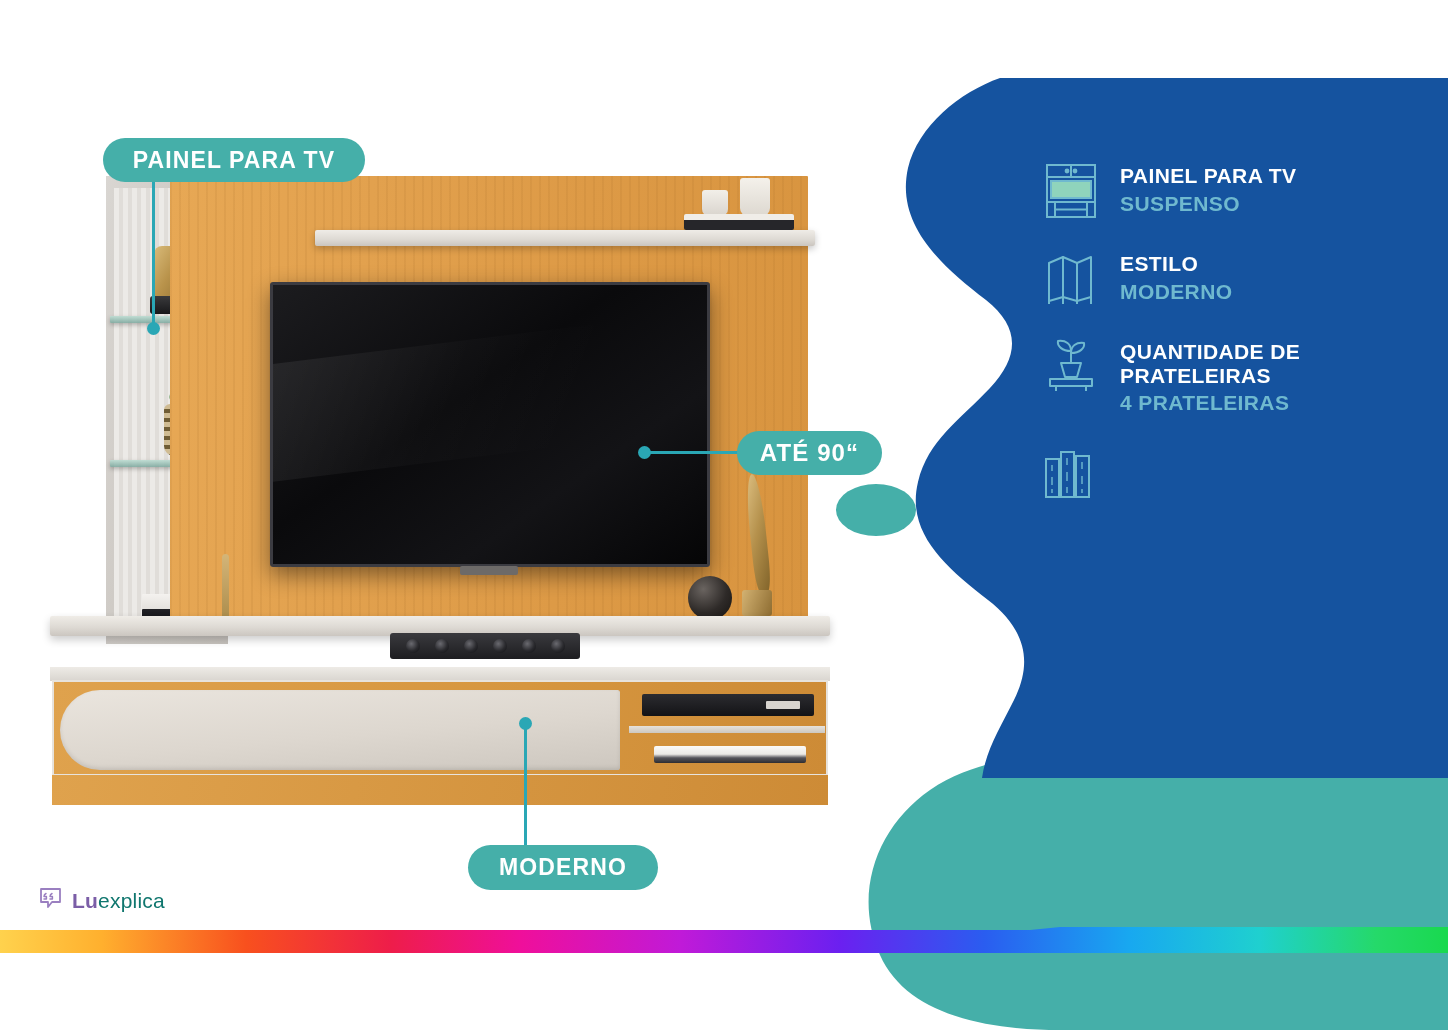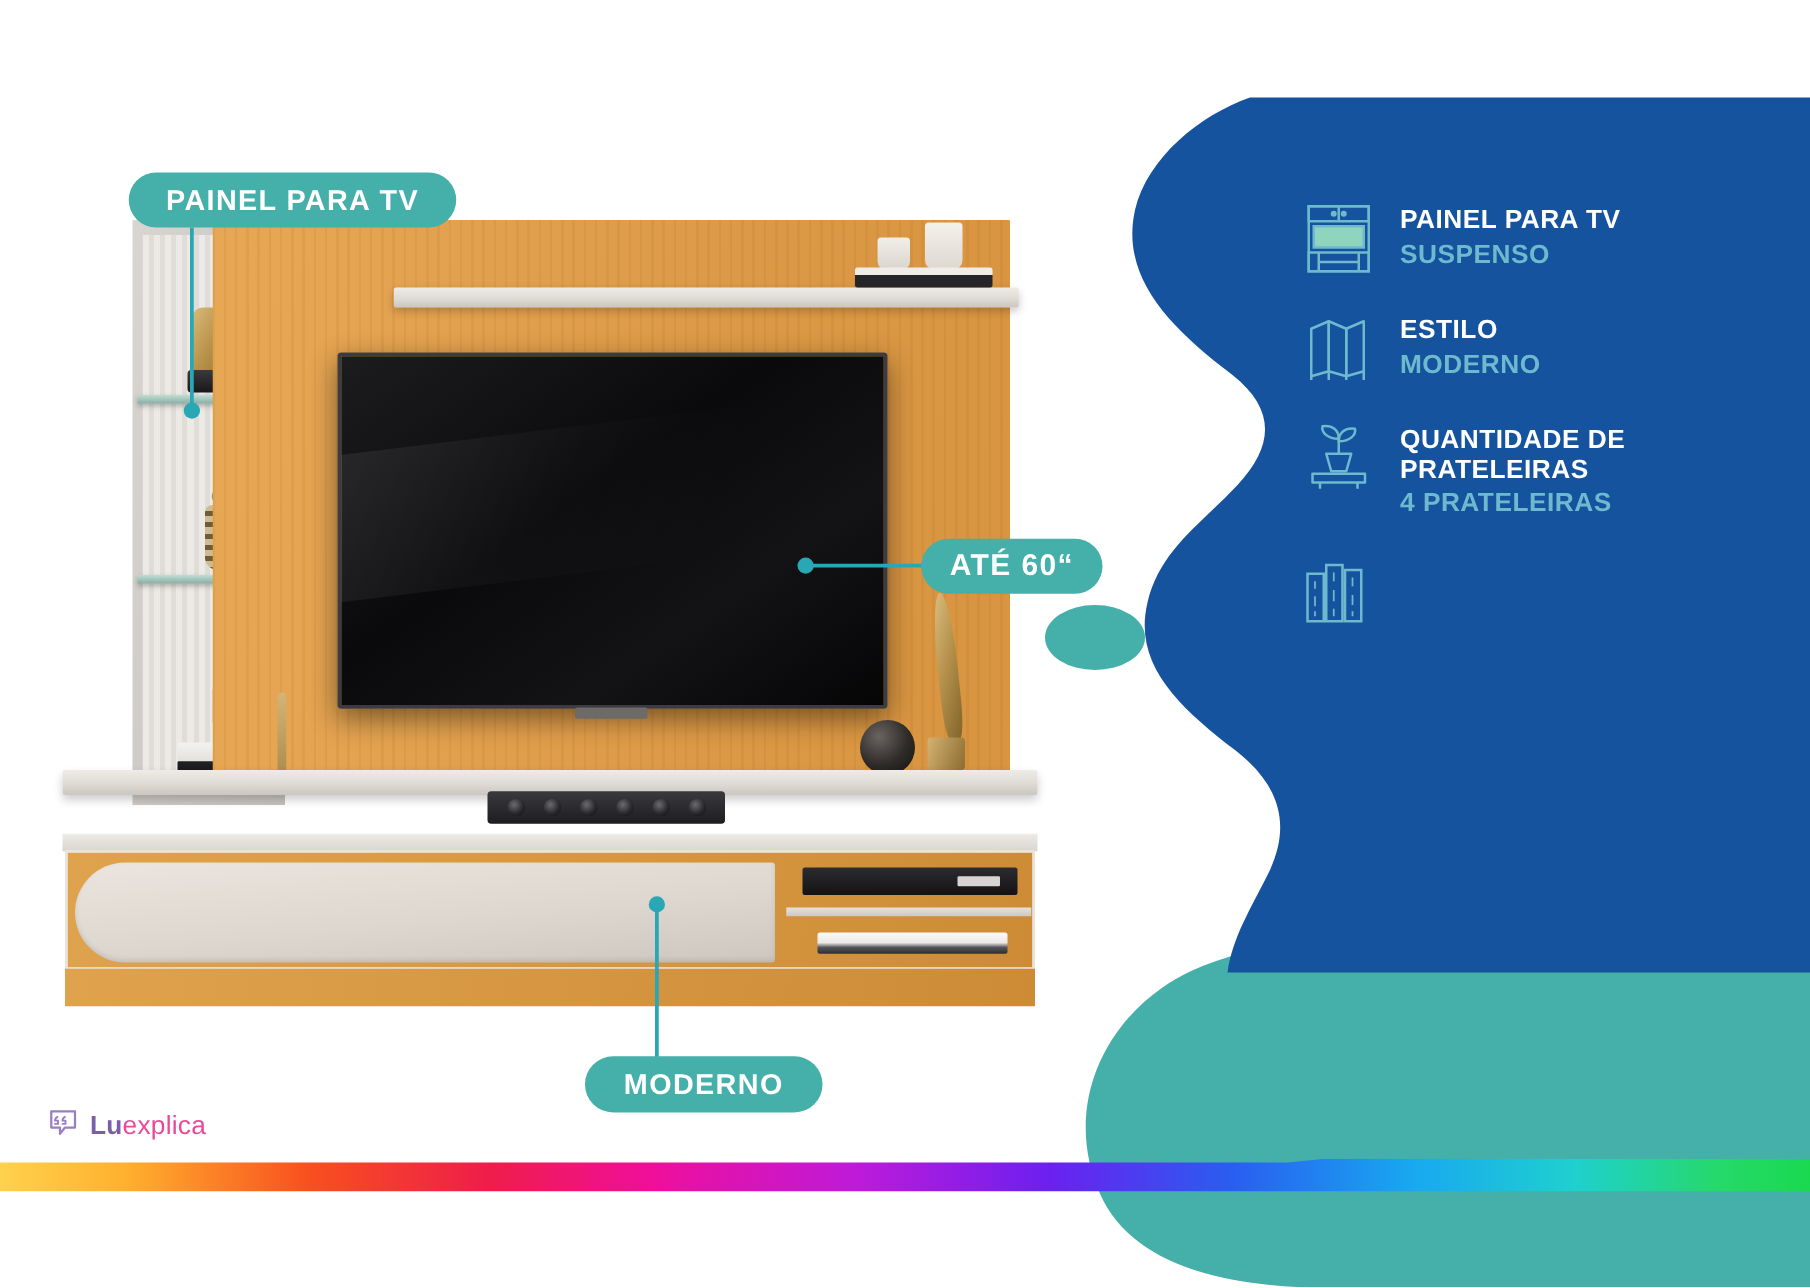--- a/index.html
+++ b/index.html
@@ -165,21 +165,21 @@
         background:linear-gradient(180deg,#f2efe9,#d9d4cd); border-radius:3px 3px 7px 7px; }
   #cup2 { position:absolute; left:700px; top:6px; width:30px; height:38px;
         background:linear-gradient(180deg,#f4f1eb,#ddd8d0); border-radius:3px 3px 8px 8px; }
   #trays { position:absolute; left:644px; top:42px; width:110px; height:16px;
         background:linear-gradient(180deg,#f0ede8 0 6px,#26262a 6px 16px); border-radius:2px; }
 
   
   #logo { position:absolute; left:38px; top:886px; display:flex; align-items:center; gap:9px; }
   #logo-text { font-size:21px; letter-spacing:.2px; }
   .lu   { color:#7b5ea7; font-weight:bold; }
-  .expl { color:#ec4899; font-weight:normal; }
+  .expl { color:#0f766e; font-weight:normal; }
 
   
   #rainbow { position:absolute; left:0; top:927px; width:1448px; height:28px; }
 </style>
 </head>
 <body>
 
 <div id="stage">
 
   <div class="blob-layer">
@@ -285,21 +285,21 @@
   <div class="leader" style="left:646px; top:451px; width:95px; height:3px;"></div>
   <div class="leader-dot" style="left:638px; top:446px;"></div>
 
   <div class="leader" style="left:524px; top:723px; width:3px; height:128px;"></div>
   <div class="leader-dot" style="left:519px; top:717px;"></div>
 
   <div class="pill" id="pill-painel">
     <span>PAINEL PARA TV</span>
   </div>
   <div class="pill" id="pill-ate60">
-    <span>ATÉ 60“</span>
+    <span>ATÉ 90“</span>
   </div>
   <div class="pill" id="pill-moderno">
     <span>MODERNO</span>
   </div>
 
   <div class="spec-list">
 
     <div class="spec-row">
       <div class="spec-icon">
         <svg width="56" height="58" viewBox="0 0 56 58" fill="none" stroke="#6fb9cf" stroke-width="2">

